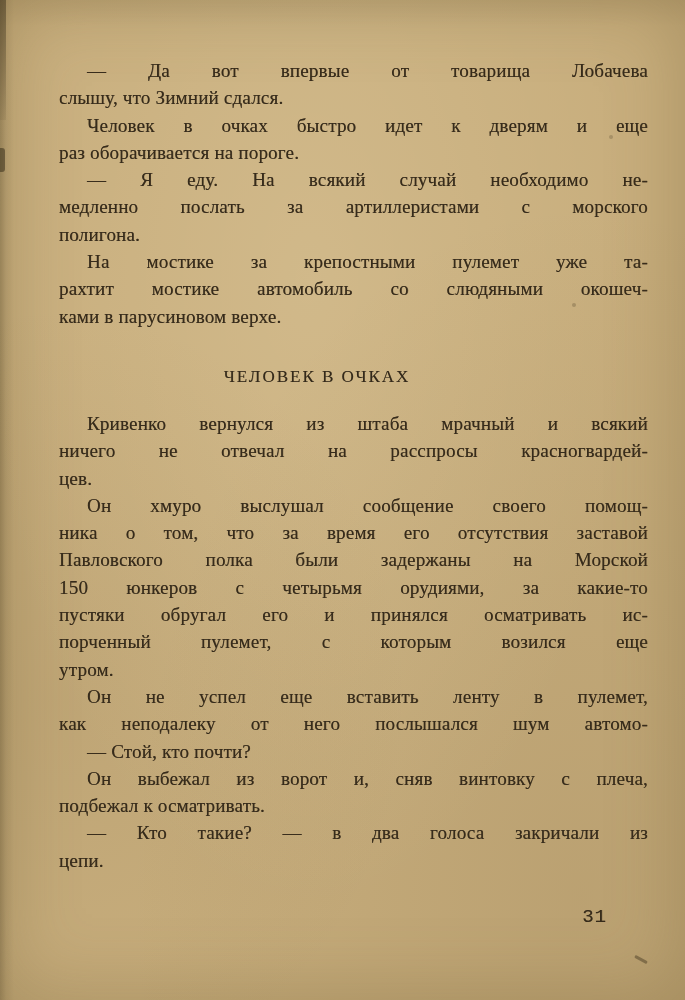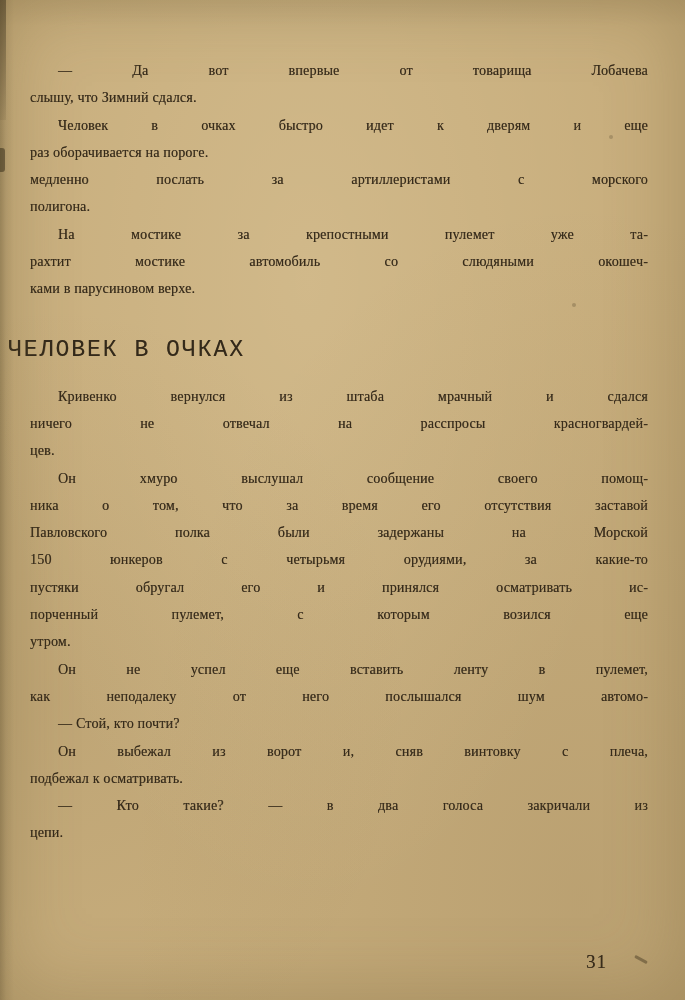--- a/index.html
+++ b/index.html
@@ -23,41 +23,43 @@
   }
   .vignette {
     position: absolute; inset: 0; pointer-events: none;
     box-shadow: inset 0 0 70px 8px rgba(110,88,48,0.30);
   }
   .text {
     position: absolute; left: 30px; top: 57px; width: 618px;
   }
   .line {
     height: 27.3px; line-height: 27.3px;
-    font-size: 14px; letter-spacing: 0.2px;
+    font-size: 19px; letter-spacing: 0.2px;
     overflow: hidden; white-space: nowrap;
     text-shadow: 0.3px 0.3px 0.6px rgba(52,40,24,0.55);
+    margin-left: 29px;
   }
   .line.j { text-align: justify; white-space: normal; }
   .line.j::after { content: ""; display: inline-block; width: 100%; height: 0; }
   .line.i { text-indent: 28px; }
   .heading {
     height: 30px; line-height: 30px;
     margin: 32px 0 18px 0;
-    text-align: left;
-    font-family: Liberation Mono, monospace;
-    font-size: 23px; letter-spacing: 2px;
+    text-align: center;
+    font-family: Liberation Serif, serif;
+    font-size: 17px; letter-spacing: 2px;
     color: #33291a;
     transform: translateX(-22px);
     text-shadow: 0.3px 0.3px 0.6px rgba(52,40,24,0.45);
   }
   .pagenum {
-    position: absolute; top: 951px; right: 78px;
+    position: absolute; top: 906px; right: 78px;
     font-size: 19px; letter-spacing: 1px;
     text-shadow: 0.3px 0.3px 0.6px rgba(52,40,24,0.55);
+    font-family: Liberation Mono, monospace;
   }
   .edge-mark {
     position: absolute; left: 0; top: 148px; width: 5px; height: 24px;
     background: rgba(48,40,24,0.55); border-radius: 0 3px 3px 0;
   }
   .edge-top {
     position: absolute; left: 0; top: 0; width: 6px; height: 120px;
     background: linear-gradient(180deg, rgba(48,40,24,0.5), rgba(48,40,24,0.08));
   }
   .speck { position: absolute; background: rgba(62,50,30,0.45); border-radius: 50%; }
@@ -68,29 +70,30 @@
 </head>
 <body>
 
 <div class="page">
 
   <div class="text">
     <div class="line i j">— Да вот впервые от товарища Лобачева</div>
     <div class="line">слышу, что Зимний сдался.</div>
     <div class="line i j">Человек в очках быстро идет к дверям и еще</div>
     <div class="line">раз оборачивается на пороге.</div>
+    <div class="line i j">— Я еду. На всякий случай необходимо не-</div>
     <div class="line j">медленно послать за артиллеристами с морского</div>
     <div class="line">полигона.</div>
     <div class="line i j">На мостике за крепостными пулемет уже та-</div>
     <div class="line j">рахтит мостике автомобиль со слюдяными окошеч-</div>
     <div class="line">ками в парусиновом верхе.</div>
 
     <div class="heading">ЧЕЛОВЕК В ОЧКАХ</div>
 
-    <div class="line i j">Кривенко вернулся из штаба мрачный и сдался</div>
+    <div class="line i j">Кривенко вернулся из штаба мрачный и всякий</div>
     <div class="line j">ничего не отвечал на расспросы красногвардей-</div>
     <div class="line">цев.</div>
     <div class="line i j">Он хмуро выслушал сообщение своего помощ-</div>
     <div class="line j">ника о том, что за время его отсутствия заставой</div>
     <div class="line j">Павловского полка были задержаны на Морской</div>
     <div class="line j">150 юнкеров с четырьмя орудиями, за какие-то</div>
     <div class="line j">пустяки обругал его и принялся осматривать ис-</div>
     <div class="line j">порченный пулемет, с которым возился еще</div>
     <div class="line">утром.</div>
     <div class="line i j">Он не успел еще вставить ленту в пулемет,</div>

